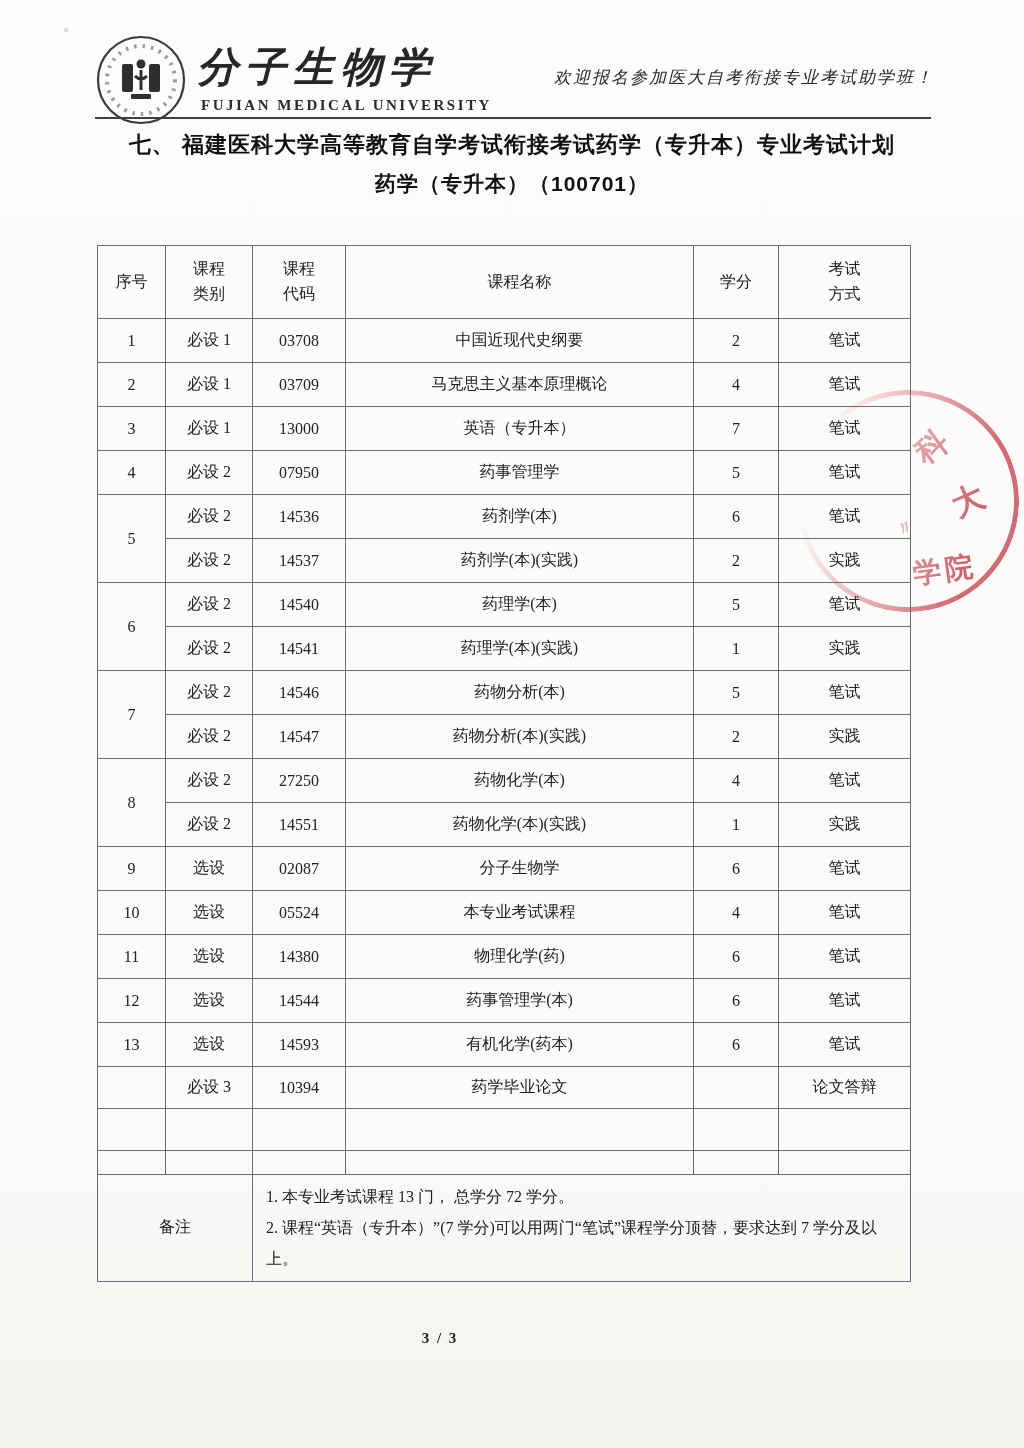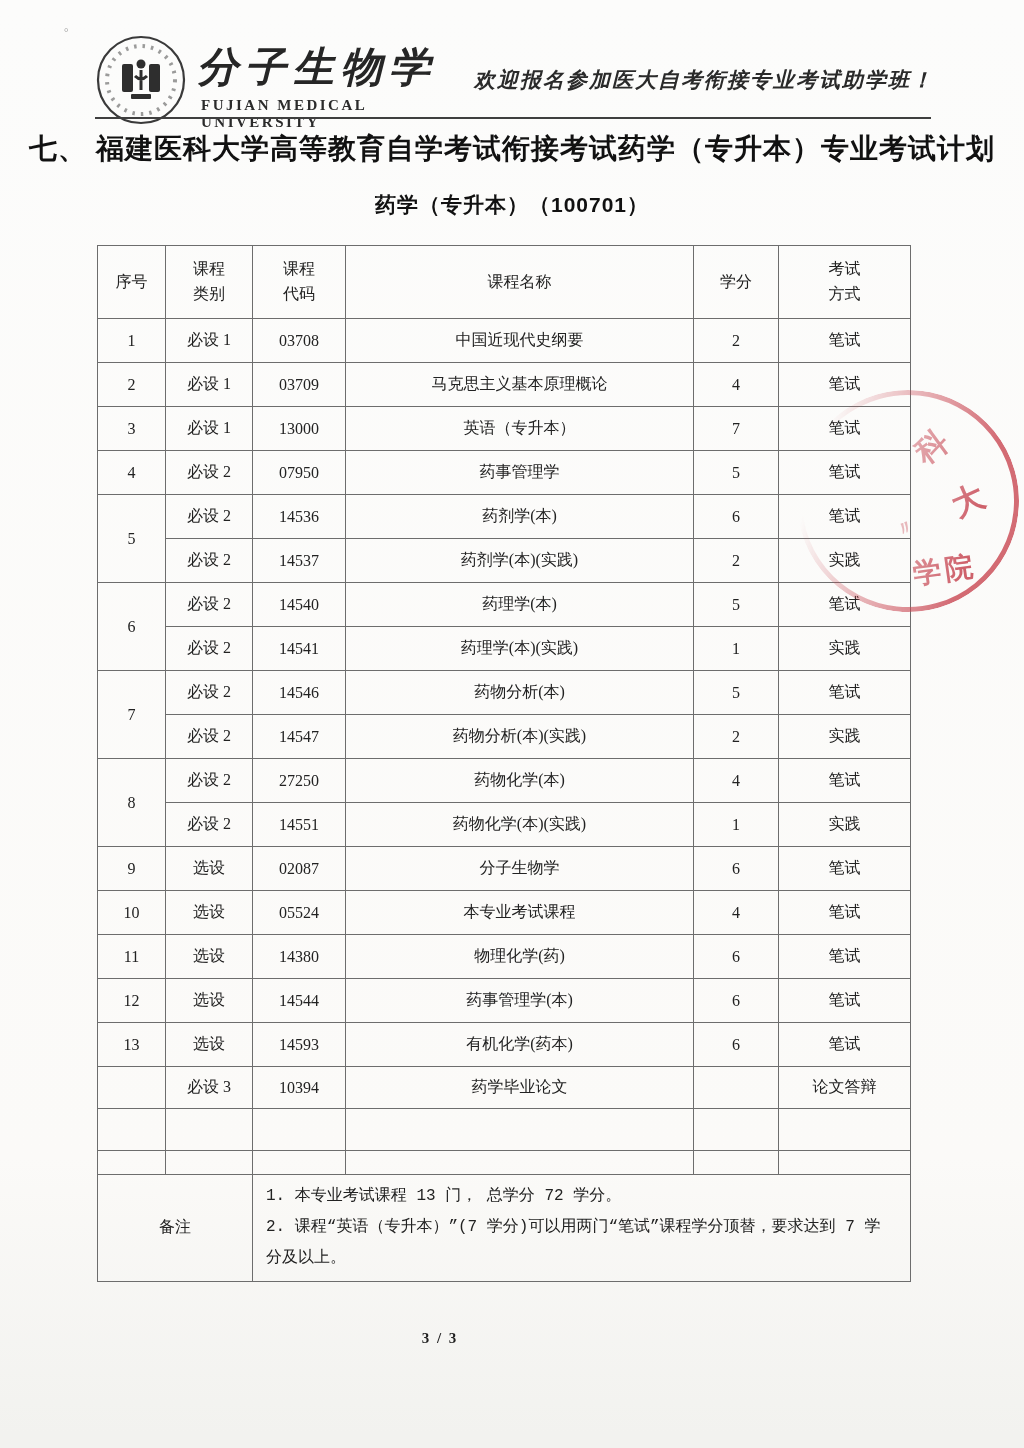--- a/index.html
+++ b/index.html
@@ -29,61 +29,61 @@
     font-family: "DejaVu Serif", serif;
     white-space: nowrap;
   }
   .brand-en {
     font-size: 15px; font-weight: 700; letter-spacing: 2.5px;
     color: #2b2b2b; margin-top: 2px; padding-left: 4px;
     font-family: "Liberation Serif", serif;
   }
   .slogan {
     margin-left: auto; padding-top: 32px;
-    font-size: 21px; font-weight: 700; font-style: italic;
+    font-size: 17px; font-weight: 400; font-style: italic;
     letter-spacing: 2px; color: #2a2a2a; white-space: nowrap;
     font-family: "DejaVu Serif", serif;
   }
   .head-rule {
     position: absolute; top: 117px; left: 95px; width: 836px; height: 2px;
     background: #3f3f3f;
   }
   .scan-artifact {
     position: absolute; top: 26px; left: 64px;
     font-size: 11px; color: #9a9a9a;
   }
   
   .doc-title { position: absolute; top: 130px; left: 0; width: 1024px; text-align: center; }
   .doc-title .t1 {
-    font-size: 28px; font-weight: 800; letter-spacing: 1px;
+    font-size: 22px; font-weight: 800; letter-spacing: 1px;
     font-family: "Liberation Sans", sans-serif; color: #111;
   }
   .doc-title .t2 {
-    font-size: 21px; font-weight: 800; letter-spacing: 1px; margin-top: 23px;
+    font-size: 21px; font-weight: 800; letter-spacing: 1px; margin-top: 10px;
     font-family: "Liberation Sans", sans-serif; color: #111;
   }
   
   table.plan {
     position: absolute; top: 237px; left: 97px;
     width: 813px; border-collapse: collapse; table-layout: fixed; margin-top: 8px;
   }
   table.plan th, table.plan td {
     border: 1px solid #6d6d6d;
     font-size: 16px; font-weight: normal;
     text-align: center; vertical-align: middle;
     color: #222; overflow: hidden;
   }
   table.plan { border: 1.5px solid #585858; }
   thead tr { height: 73px; }
   thead th { white-space: pre-line; line-height: 1.55; font-size: 16.5px; }
   .notes-row { height: 100px; }
   .notes-label { font-size: 16.5px; }
   .notes-body {
     text-align: left !important; padding: 6px 16px 6px 13px;
-    font-size: 15.5px; line-height: 1.95; color: #1d1d1d; font-family: Liberation Mono, monospace;
+    font-size: 15.5px; line-height: 1.95; color: #1d1d1d;
   }
   
   .page-number {
     position: absolute; top: 1330px; left: 0; width: 880px;
     text-align: center; font-size: 15px; font-weight: 700;
     letter-spacing: 2px; color: #222;
   }
   
   .stamp {
     position: absolute; top: 390px; left: 797px;

